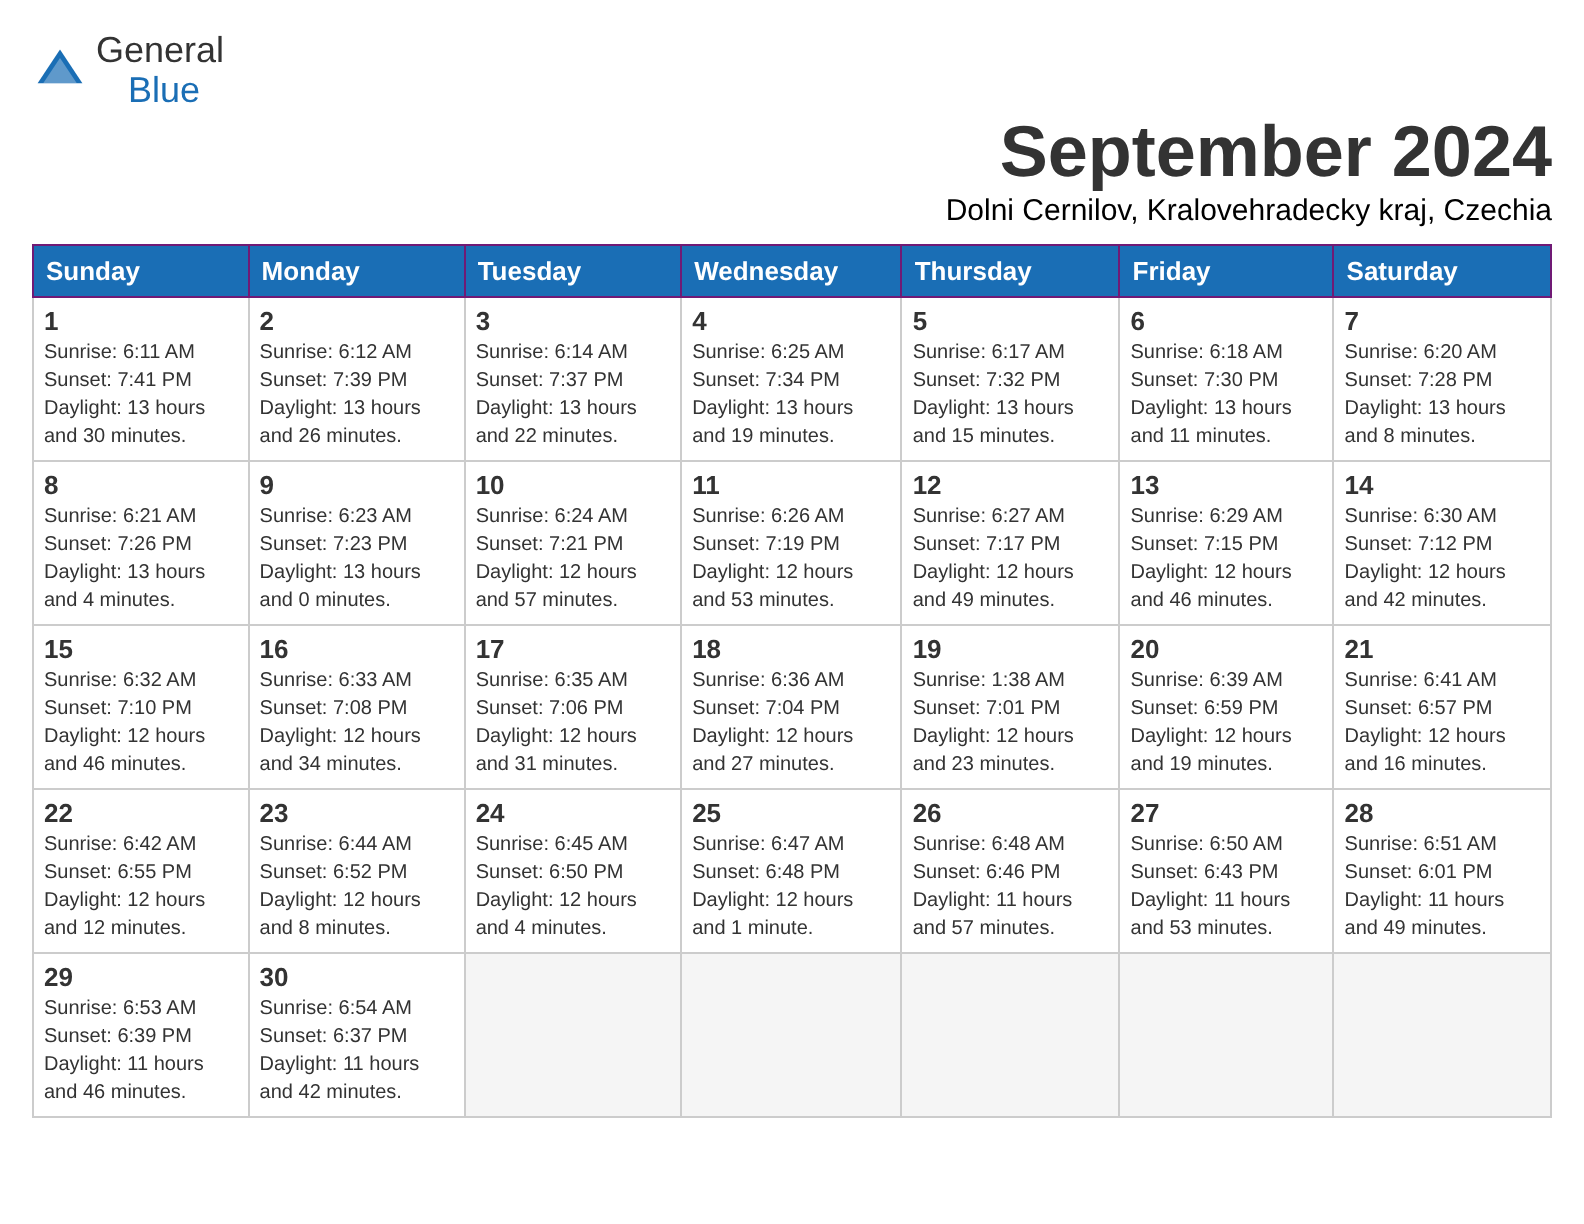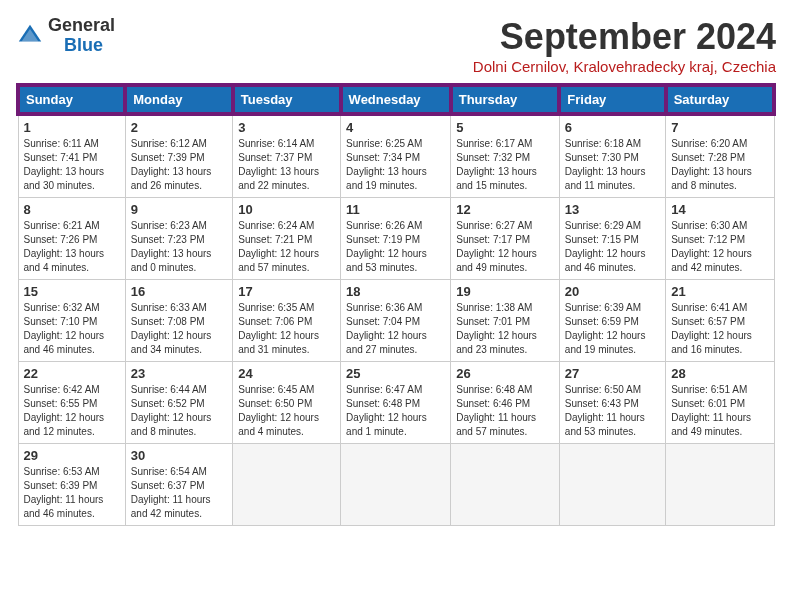--- a/index.html
+++ b/index.html
@@ -16,54 +16,55 @@
       justify-content: space-between;
       margin-bottom: 4px;
     }
     .logo {
       display: flex;
       align-items: center;
       gap: 4px;
     }
     .logo-text {
       font-size: 18px;
-      font-weight: bold;
+      font-weight: normal;
       line-height: 1.1;
     }
     .logo-general { color: #333; }
     .logo-blue { color: #1a6eb5; margin-left: 16px; }
     .logo-icon {
       width: 28px;
       height: 28px;
     }
     .title-area {
       text-align: right;
+      margin-top: 39px;
     }
     .calendar-title {
       font-size: 36px;
       font-weight: bold;
       color: #333;
     }
     .calendar-subtitle {
       font-size: 15px;
-      color: #b91c1c;
+      color: #000000;
     }
     table {
       width: 100%;
       border-collapse: collapse;
       margin-top: 8px;
     }
     thead tr th {
       background: #1a6eb5;
       color: #fff;
       font-size: 13px;
       font-weight: bold;
       padding: 5px 6px;
       text-align: left;
-      border: 4px solid #701a75;
+      border: 1px solid #701a75;
     }
     tbody tr td {
       border: 1px solid #ccc;
       vertical-align: top;
       padding: 4px 5px;
       font-size: 10px;
       color: #333;
       width: 113px;
       min-height: 80px;
       background: #fff;

